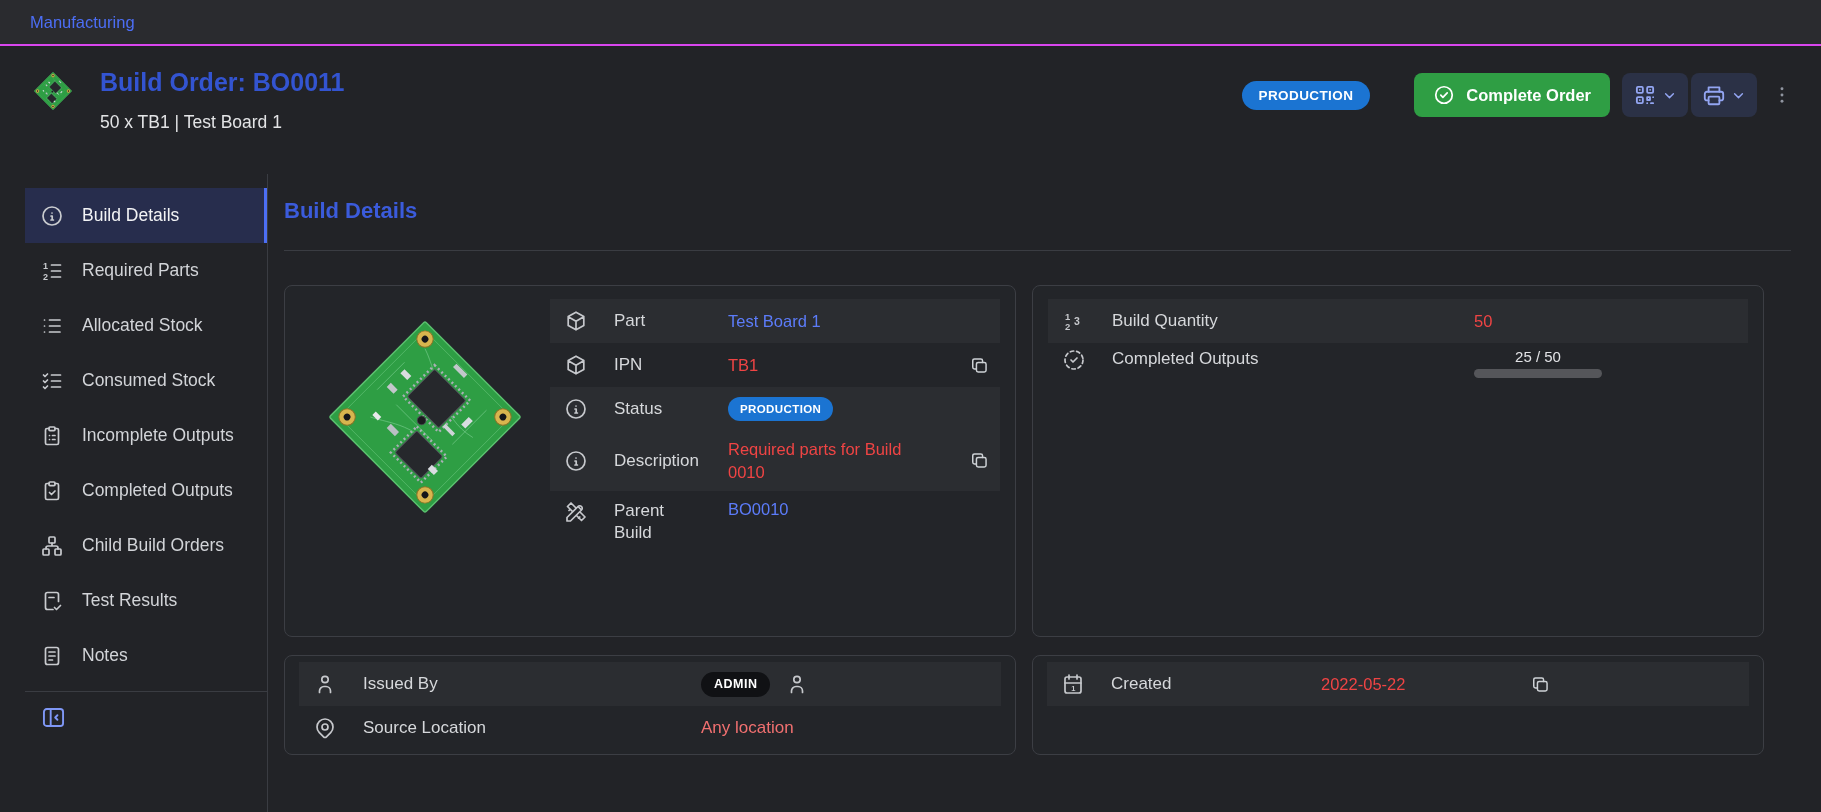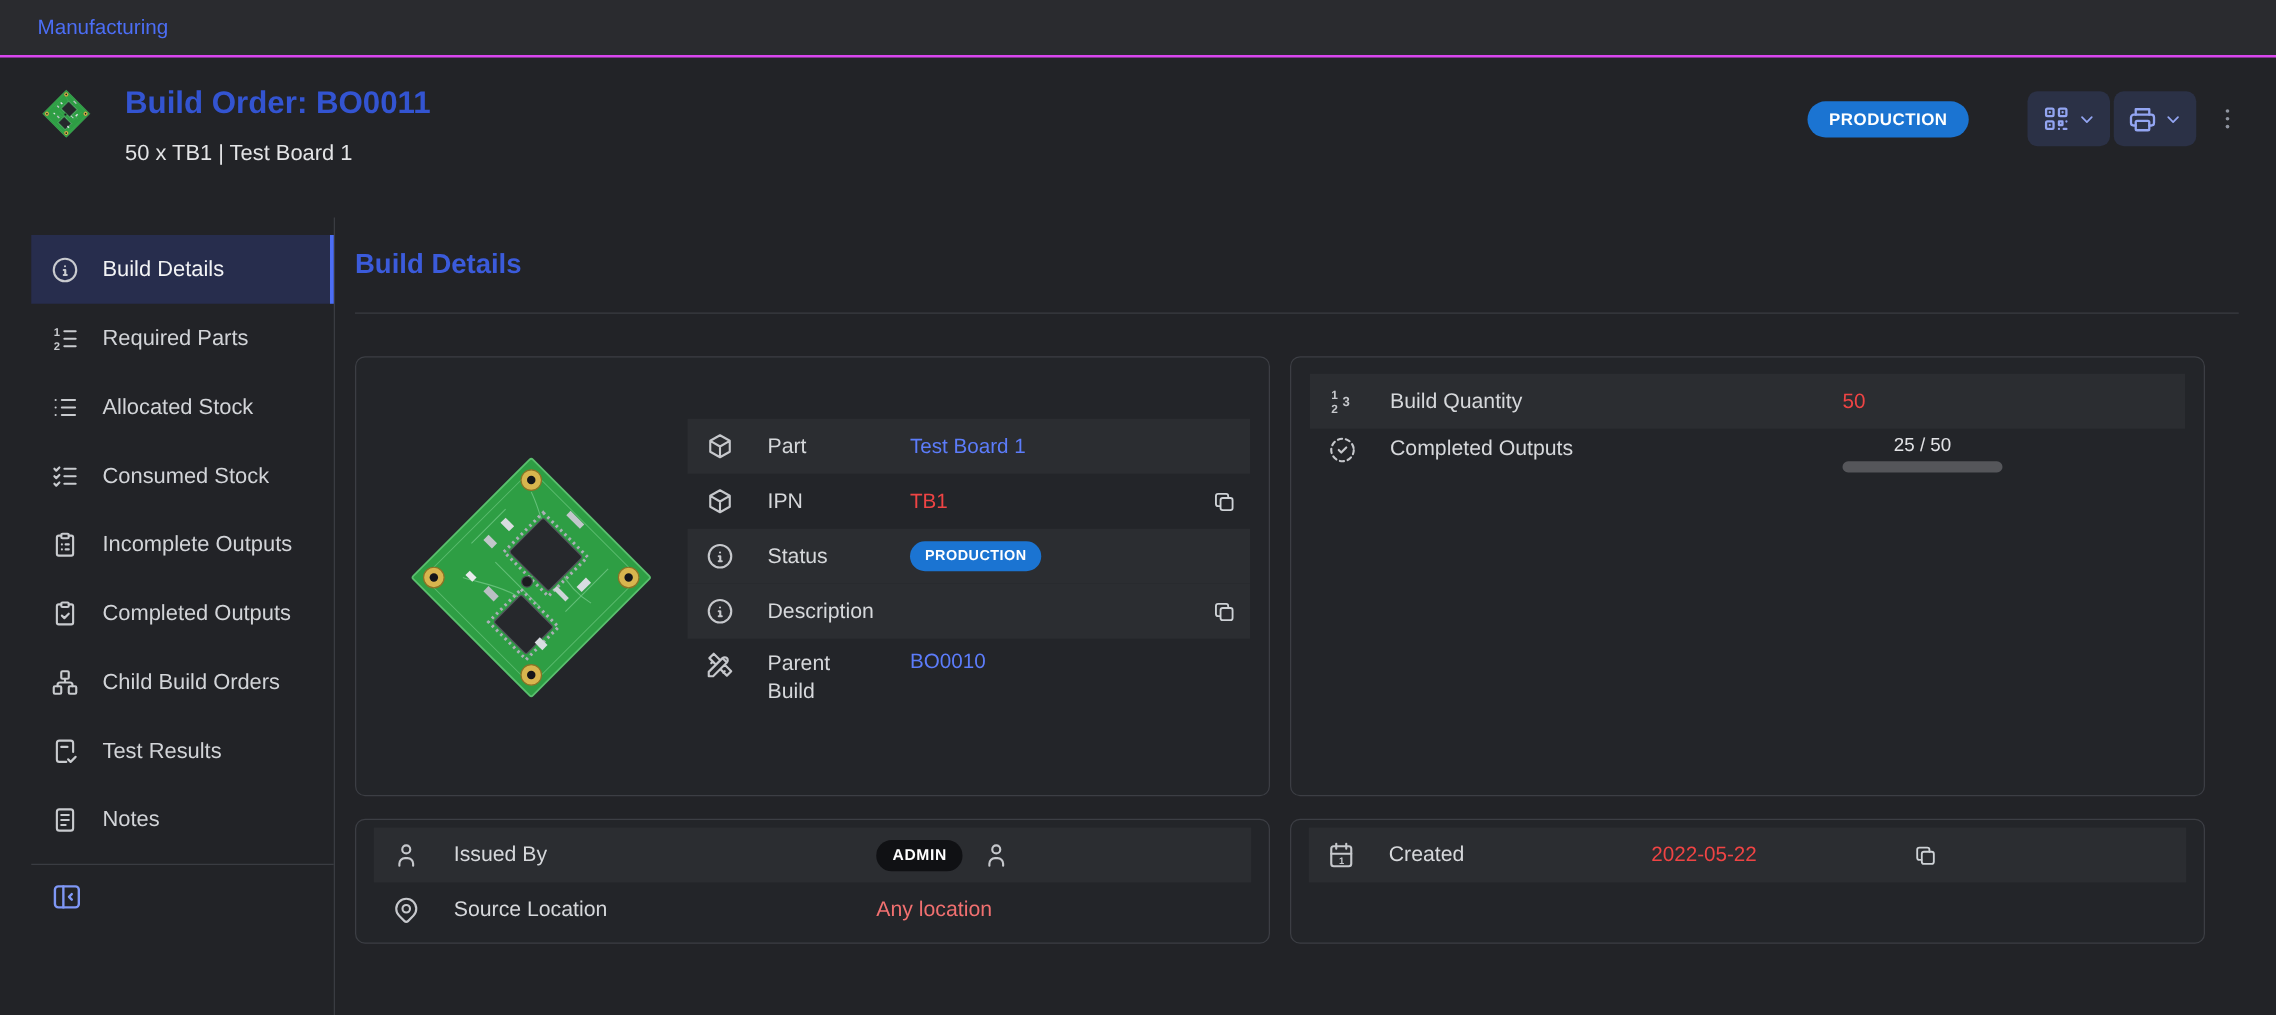--- a/index.html
+++ b/index.html
@@ -38,21 +38,21 @@
   .collapse{margin:12px 0 0 15px;color:#7f97f5;background:none;border:none;cursor:pointer;align-self:flex-start;padding:0;}
   .collapse .ic{width:27px;height:27px;}
   .main{flex:1;padding:24px 30px 0 16px;box-sizing:border-box;}
   .main-heading{color:#3b5bdb;font-size:22px;font-weight:700;margin:0;}
   .heading-rule{height:1px;background:#3a3c42;margin-top:26px;}
   .grid{margin-top:34px;display:grid;grid-template-columns:732px 732px;grid-template-rows:352px 100px;gap:18px 16px;}
   .card{background:#232529;border:1px solid #3c3e44;border-radius:8px;box-sizing:border-box;overflow:hidden;}
   .card.pad{padding:13px 15px;}
   .bottom-card{padding:6px 14px;}
   
-  .details-flex{display:flex;height:100%;align-items:center;}
+  .details-flex{display:flex;height:100%;}
   .pcb-box{width:250px;flex:none;display:flex;justify-content:center;align-items:flex-start;padding-top:2px;}
   .pcb-img{width:232px;height:232px;}
   .dtable,.qtable,.itable,.ctable{flex:1;}
   .trow{display:flex;align-items:center;min-height:44px;padding:0 10px 0 14px;box-sizing:border-box;}
   .trow.light{background:#2b2d31;}
   .ric{flex:none;width:24px;margin-right:26px;color:#c6c8cc;}
   .rlabel{flex:none;color:#d6d8db;font-size:17px;line-height:1.32;}
   .dtable .rlabel{width:86px;margin-right:28px;}
   .qtable .rlabel{width:362px;}
   .itable .rlabel{width:338px;}
@@ -119,20 +119,27 @@
 <div class="page-header">
   <svg class="thumb" viewBox="0 0 240 240">
       <use href="#pcbart"></use>
     </svg>
   <div>
     <div class="title">Build Order: BO0011</div>
     <div class="subtitle">50 x TB1 | Test Board 1</div>
   </div>
   <div class="header-actions">
     <span class="badge-production">PRODUCTION</span>
+    <button class="btn-complete">
+      <svg class="ic" viewBox="0 0 24 24">
+          <circle cx="12" cy="12" r="9"></circle>
+          <path d="M8.5 12.2l2.3 2.3l4.7 -4.7"></path>
+        </svg>
+      <span>Complete Order</span>
+    </button>
     <button class="btn-tool">
       <svg class="ic big" viewBox="0 0 24 24">
         <rect x="4.5" y="4.5" width="5.5" height="5.5" rx="1"></rect>
           <rect x="14" y="4.5" width="5.5" height="5.5" rx="1"></rect>
           <rect x="4.5" y="14" width="5.5" height="5.5" rx="1"></rect>
         <path d="M7.2 7.2h.02M16.7 7.2h.02M7.2 16.7h.02M14 14h2.6v2.6h-2.6zM19.5 14v.02M14 19.5h.02M17.5 19.5h2"></path>
       </svg>
       <svg class="ic chev" viewBox="0 0 24 24">
           <path d="M6.5 9.5l5.5 5.5l5.5 -5.5"></path>
         </svg>
@@ -284,20 +291,21 @@
               <span class="badge-sm">PRODUCTION</span>
             </div>
             <div class="trow light desc">
               <span class="ric">
                   <svg class="ic" viewBox="0 0 24 24">
                     <circle cx="12" cy="12" r="9"></circle>
                     <path d="M12 9h.02M11 12h1.2v4M11 16h2.4"></path>
                   </svg>
                 </span>
               <span class="rlabel">Description</span>
+              <span class="rvalue">Required parts for Build 0010</span>
               <button class="copy">
                   <svg class="ic" viewBox="0 0 24 24">
                     <rect x="8.5" y="8.5" width="11" height="11" rx="2"></rect>
                     <path d="M15.5 8.5v-1.8a2 2 0 0 0 -2 -2h-7.2a2 2 0 0 0 -2 2v7.2a2 2 0 0 0 2 2h1.8"></path>
                   </svg>
                 </button>
             </div>
             <div class="trow tall">
               <span class="ric">
                   <svg class="ic" viewBox="0 0 24 24">

